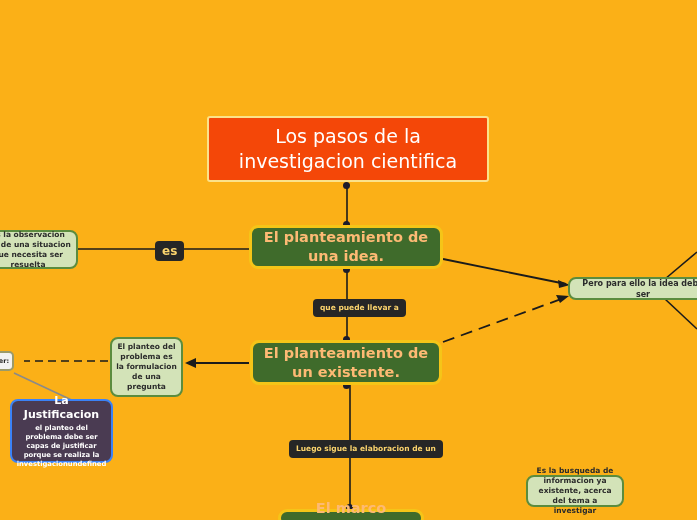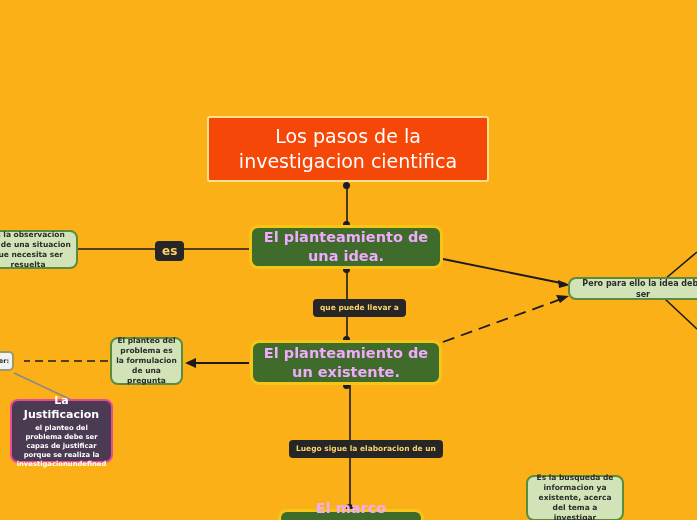--- a/index.html
+++ b/index.html
@@ -48,21 +48,21 @@
     font-weight: 400;
     line-height: 25px;
     padding: 6px 10px;
   }
 
   
   .node-main {
     background: #3F6B2B;
     border: 3px solid #F5C518;
     border-radius: 9px;
-    color: #f0abfc;
+    color: #fdba74;
     font-size: 14.5px;
     font-weight: bold;
     line-height: 19px;
     padding: 4px 8px;
   }
   .node-main.small {
     font-size: 14.5px;
   }
 
   
@@ -77,21 +77,21 @@
     padding: 3px 4px;
   }
   .node-leaf.wide {
     font-size: 8px;
     line-height: 11px;
   }
 
   
   .node-purple {
     background: #4A3B52;
-    border: 2px solid #ec4899;
+    border: 2px solid #3b82f6;
     border-radius: 8px;
     color: #FFFFFF;
     flex-direction: column;
     padding: 4px 5px;
   }
   .node-purple .np-title {
     font-size: 11px;
     font-weight: bold;
     line-height: 14px;
     margin-bottom: 2px;
@@ -216,36 +216,36 @@
 
   <div class="edge-label" style="left:313px; top:262px;">que puede llevar a</div>
 
   <div class="node node-main" style="left:250px; top:303px; width:192px; height:45px;">
     <span>
       <span>El planteamiento de</span><br>
       <span>un existente.</span>
     </span>
   </div>
 
-  <div class="node node-leaf" style="left:110px; top:300px; width:73px; height:48px;">
+  <div class="node node-leaf" style="left:110px; top:300px; width:73px; height:60px;">
     <span>El planteo del problema es la formulacion de una pregunta</span>
   </div>
 
   <div class="node node-white" style="left:-18px; top:314px; width:32px; height:20px;">
     <span>er:</span>
   </div>
 
   <div class="node node-purple" style="left:10px; top:362px; width:103px; height:64px;">
     <div class="np-title">La Justificacion</div>
     <div class="np-body">el planteo del problema debe ser capas de justificar porque se realiza la investigacionundefined</div>
   </div>
 
   <div class="edge-label" style="left:289px; top:403px;">Luego sigue la elaboracion de un</div>
 
   <div class="node node-main small" style="left:278px; top:472px; width:146px; height:18px;">
     <span>El marco teorico</span>
   </div>
 
-  <div class="node node-leaf" style="left:526px; top:438px; width:98px; height:46px;">
+  <div class="node node-leaf" style="left:526px; top:438px; width:98px; height:32px;">
     <span>Es la busqueda de informacion ya existente, acerca del tema a investigar</span>
   </div>
 
 </div>
 
 </body></html>

